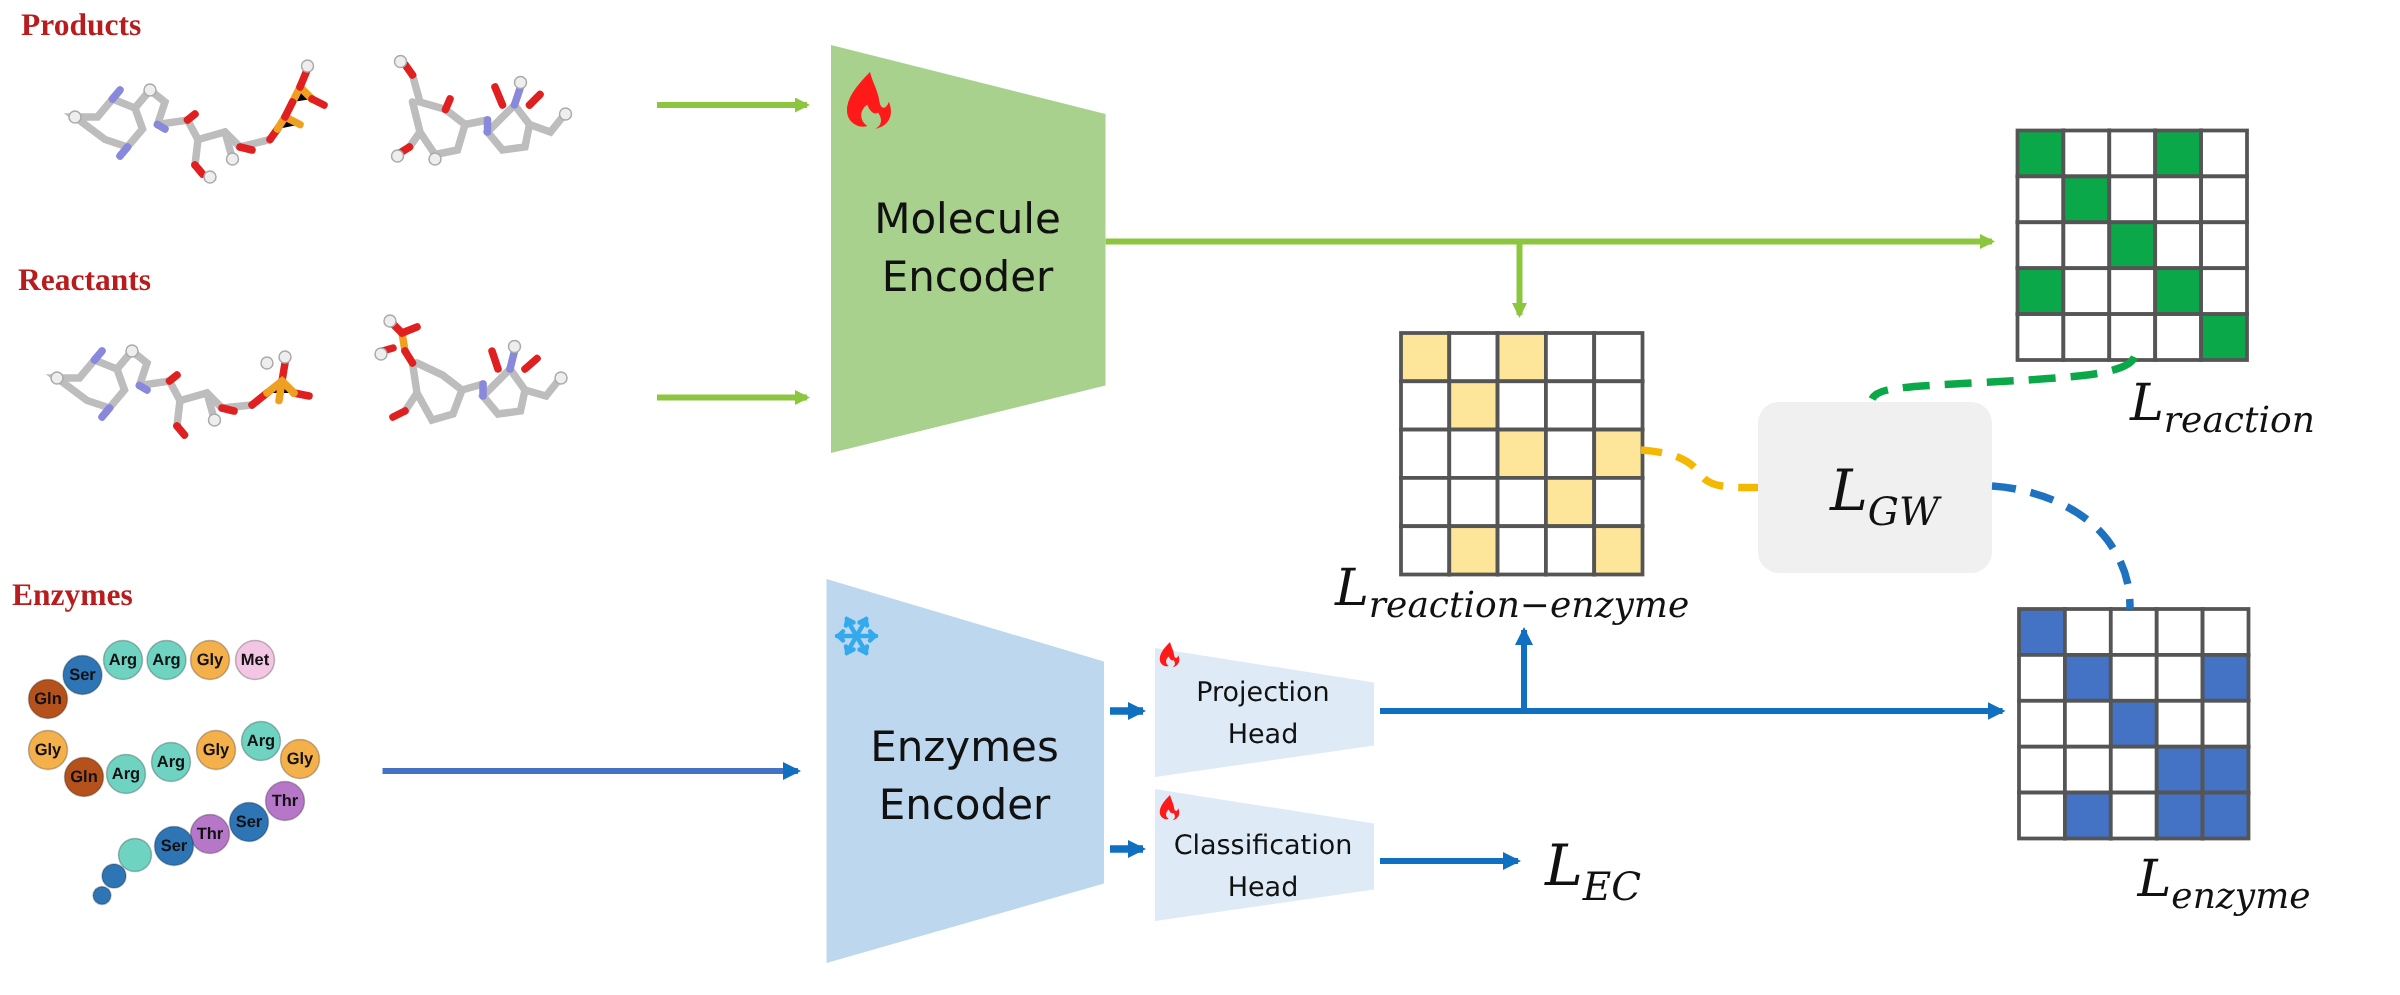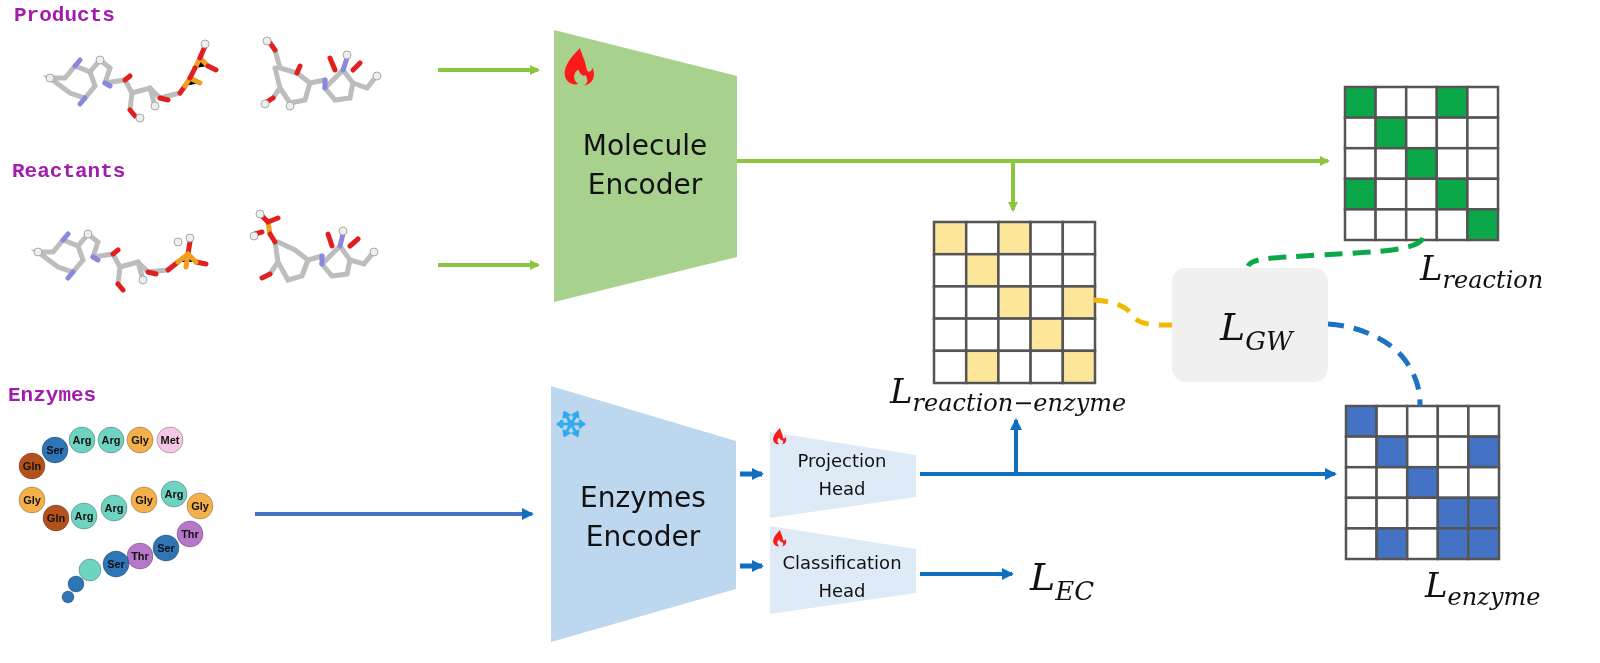--- a/index.html
+++ b/index.html
@@ -1,27 +1,27 @@
 <!DOCTYPE html>
 <html><head>
 <meta charset="utf-8">
 <style>
   html, body { margin: 0; padding: 0; background: #ffffff; }
   body { width: 1600px; height: 663px; position: relative; overflow: hidden; font-family: "Liberation Sans", sans-serif; }
   #canvas { position: absolute; left: 0; top: 0; }
-  .section-label { position: absolute; font-family: Liberation Mono, monospace; font-weight: bold; font-size: 21px; color: #a21caf; }
+  .section-label { position: absolute; font-family: Liberation Serif, serif; font-weight: bold; font-size: 21px; color: #b91c1c; }
   .block-text { font-family: "DejaVu Sans", sans-serif; fill: #111; text-anchor: middle; }
   .math { font-family: "DejaVu Serif", serif; font-style: italic; fill: #111; }
   .aa-text { font-family: "Liberation Sans", sans-serif; font-weight: bold; font-size: 11px; fill: #111; text-anchor: middle; dominant-baseline: central; }
 </style>
 </head>
 <body>
 
 <div class="section-label" style="left:14px;top:4px;">Products</div>
-<div class="section-label" style="left:12px;top:160px;">Reactants</div>
+<div class="section-label" style="left:12px;top:174px;">Reactants</div>
 <div class="section-label" style="left:8px;top:384px;">Enzymes</div>
 
 <svg id="canvas" width="1600" height="663" viewBox="0 0 1600 663">
   <defs>
     <marker id="arrGreen" markerWidth="10" markerHeight="10" refX="8" refY="5" orient="auto" markerUnits="userSpaceOnUse">
       <path d="M0,0 L10,5 L0,10 z" fill="#8cc63f"></path>
     </marker>
     <marker id="arrBlue" markerWidth="12" markerHeight="12" refX="10" refY="6" orient="auto" markerUnits="userSpaceOnUse">
       <path d="M0,0 L12,6 L0,12 z" fill="#0f6fc0"></path>
     </marker>

